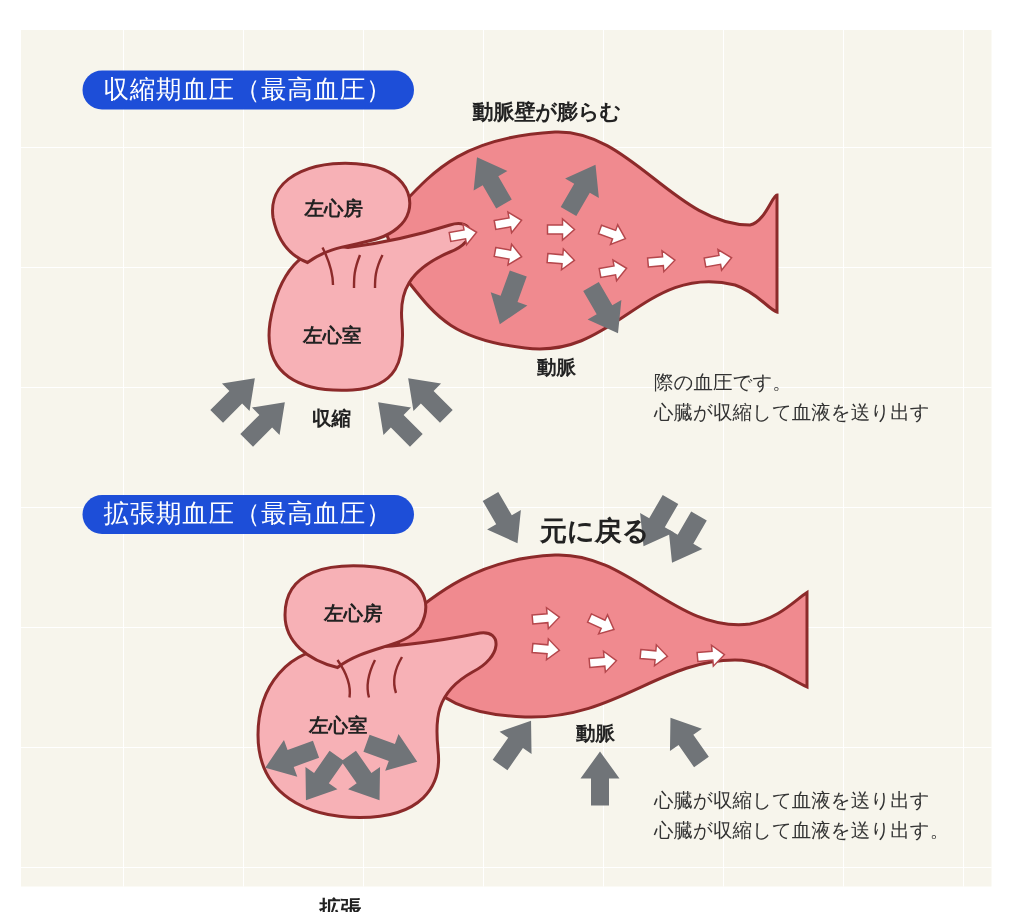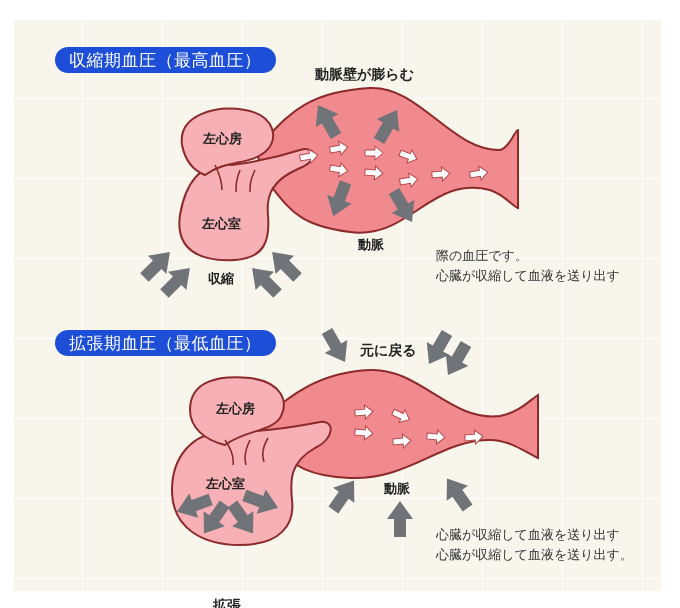--- a/index.html
+++ b/index.html
@@ -96,22 +96,22 @@
 <div class="lbl" style="left:315px;top:66px;font-size:14px;">動脈壁が膨らむ</div>
 <div class="lbl" style="left:203px;top:130px;">左心房</div>
 <div class="lbl" style="left:202px;top:215px;">左心室</div>
 <div class="lbl" style="left:358px;top:236px;">動脈</div>
 <div class="lbl" style="left:208px;top:270px;">収縮</div>
 <div class="desc" style="left:436px;top:246px;">
   <div>際の血圧です。</div>
   <div>心臓が収縮して血液を送り出す</div>
 </div>
 
-<div class="pill" style="left:55px;top:330px;">拡張期血圧（最低血圧）</div>
-<div class="lbl" style="left:360px;top:342px;font-size:14px;">元に戻る</div>
+<div class="pill" style="left:55px;top:330px;">拡張期血圧（最高血圧）</div>
+<div class="lbl" style="left:360px;top:342px;font-size:18px;">元に戻る</div>
 <div class="lbl" style="left:216px;top:400px;">左心房</div>
 <div class="lbl" style="left:206px;top:475px;">左心室</div>
 <div class="lbl" style="left:384px;top:480px;">動脈</div>
 <div class="lbl" style="left:213px;top:553px;font-size:14px;margin-top:44px;">拡張</div>
 <div class="desc" style="left:436px;top:525px;">
   <div>心臓が収縮して血液を送り出す</div>
   <div>心臓が収縮して血液を送り出す。</div>
 </div>
 
 </body></html>

